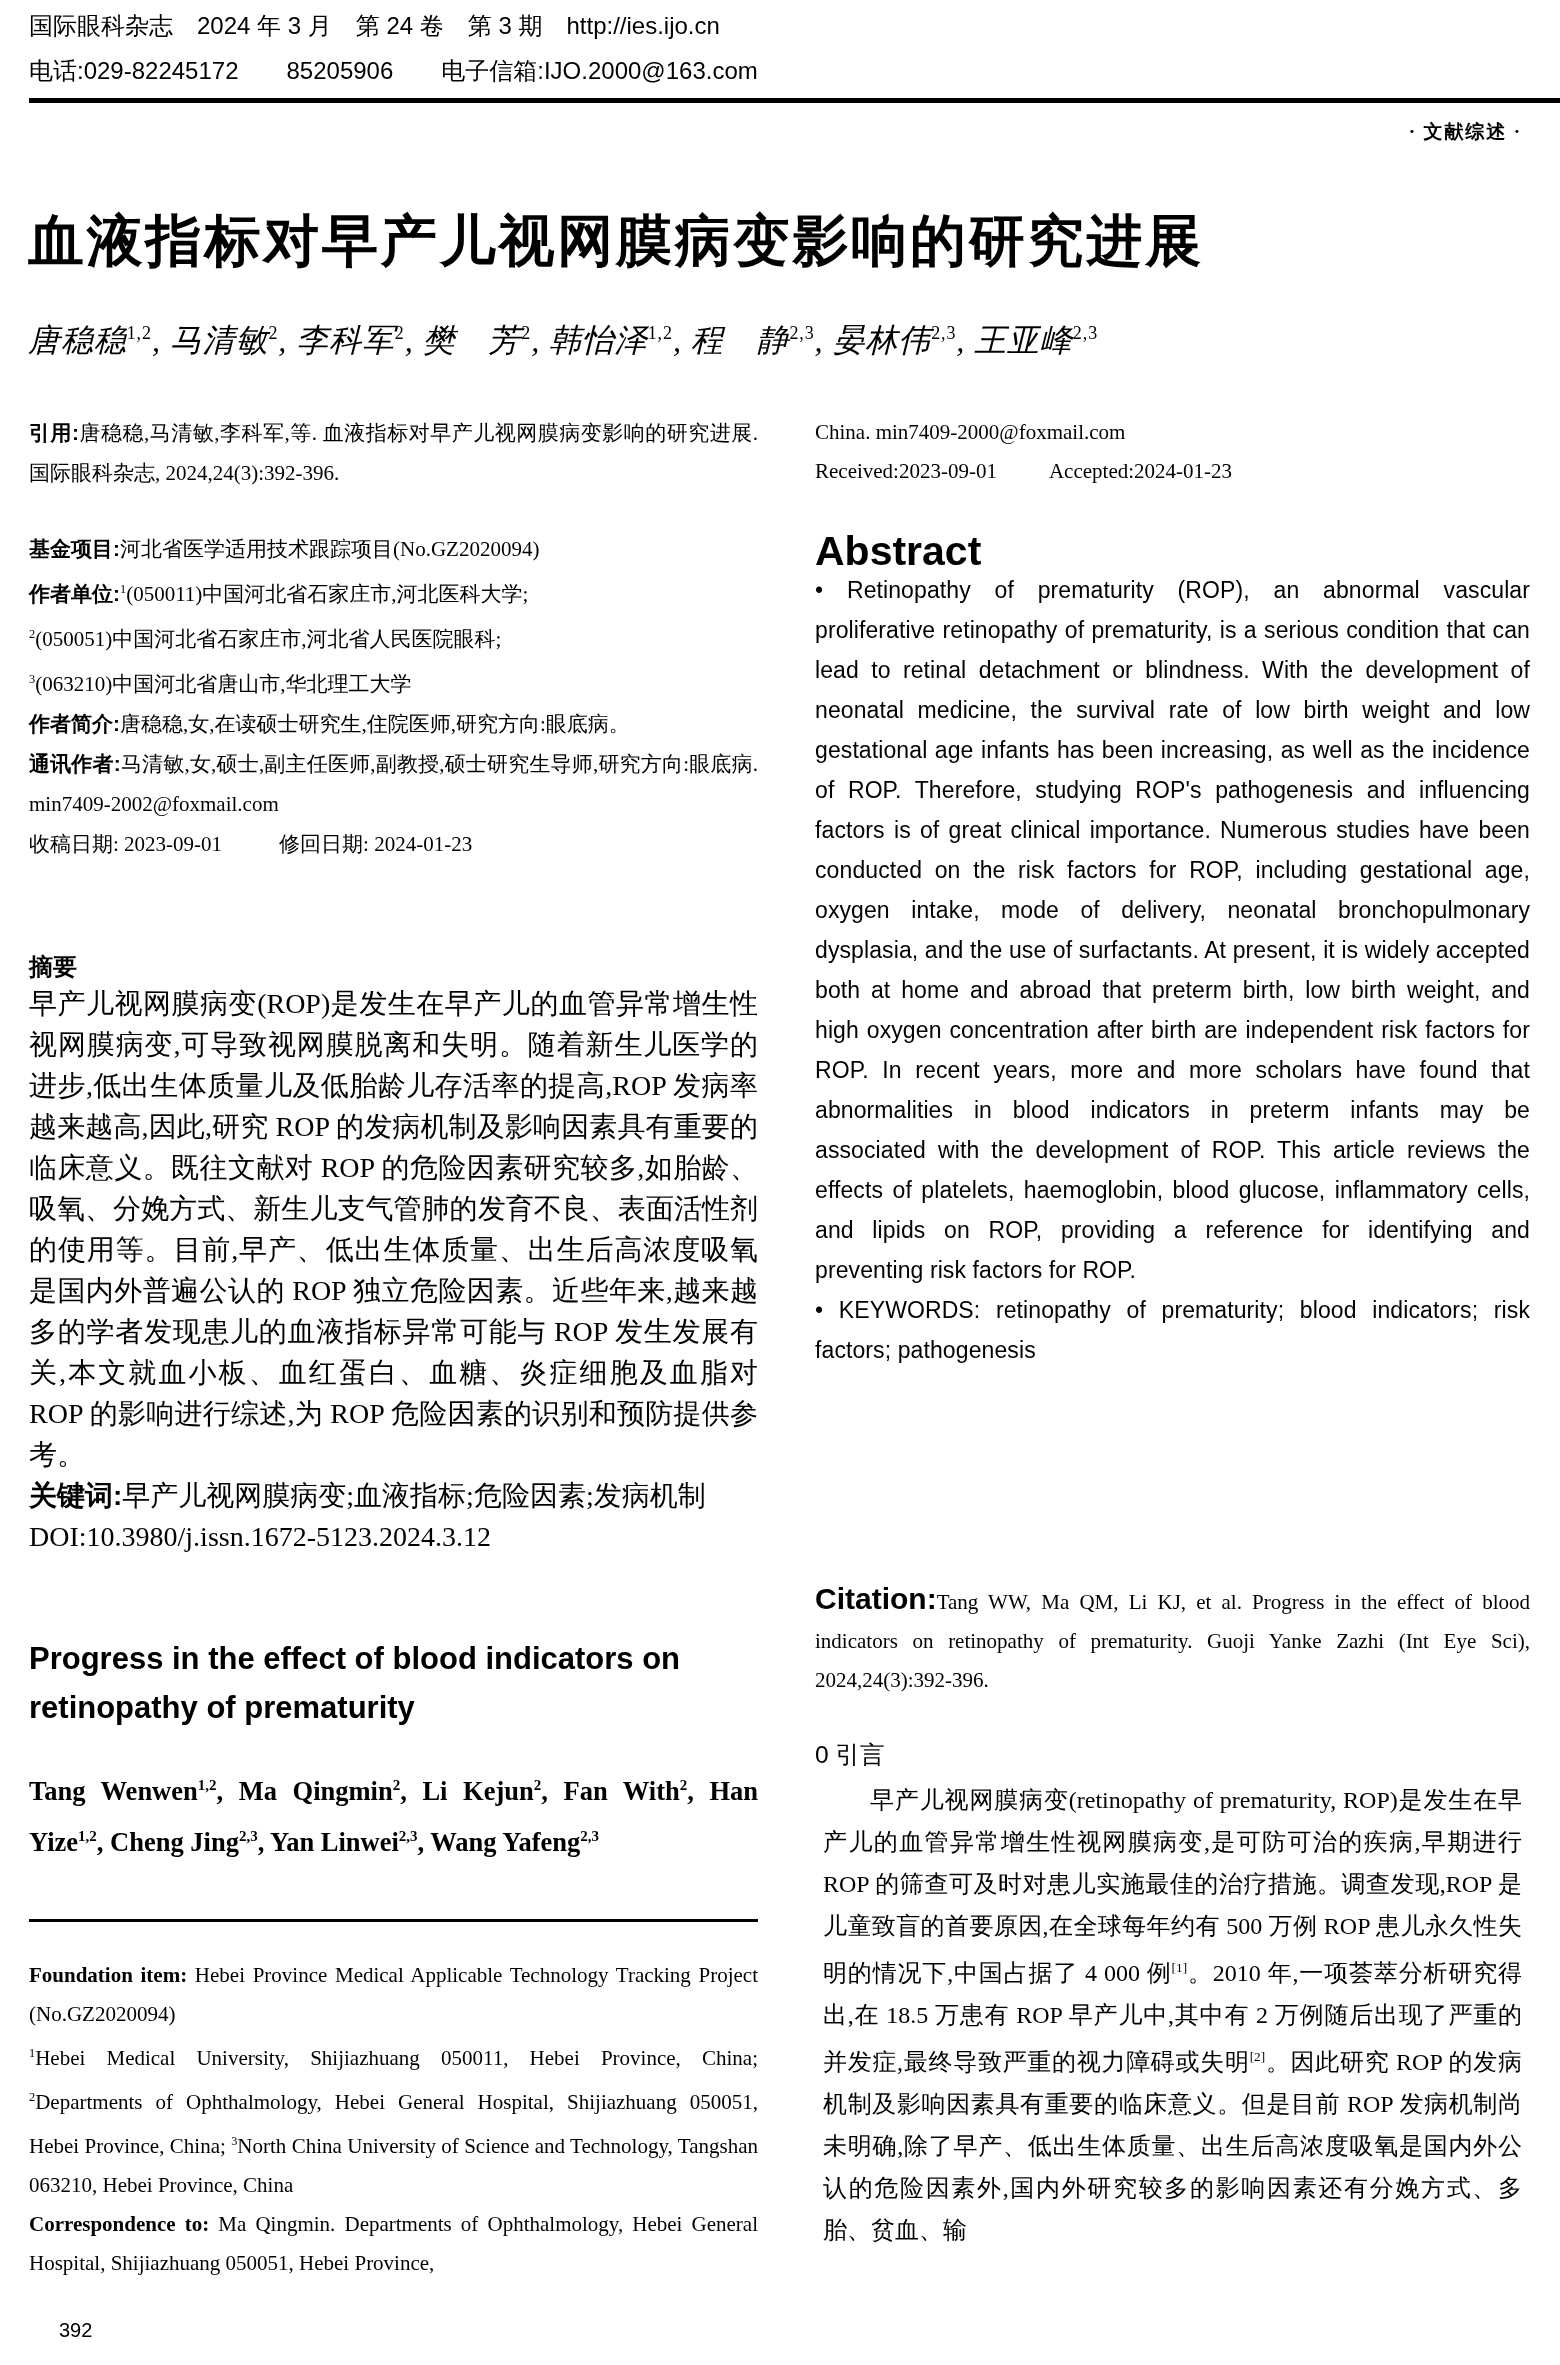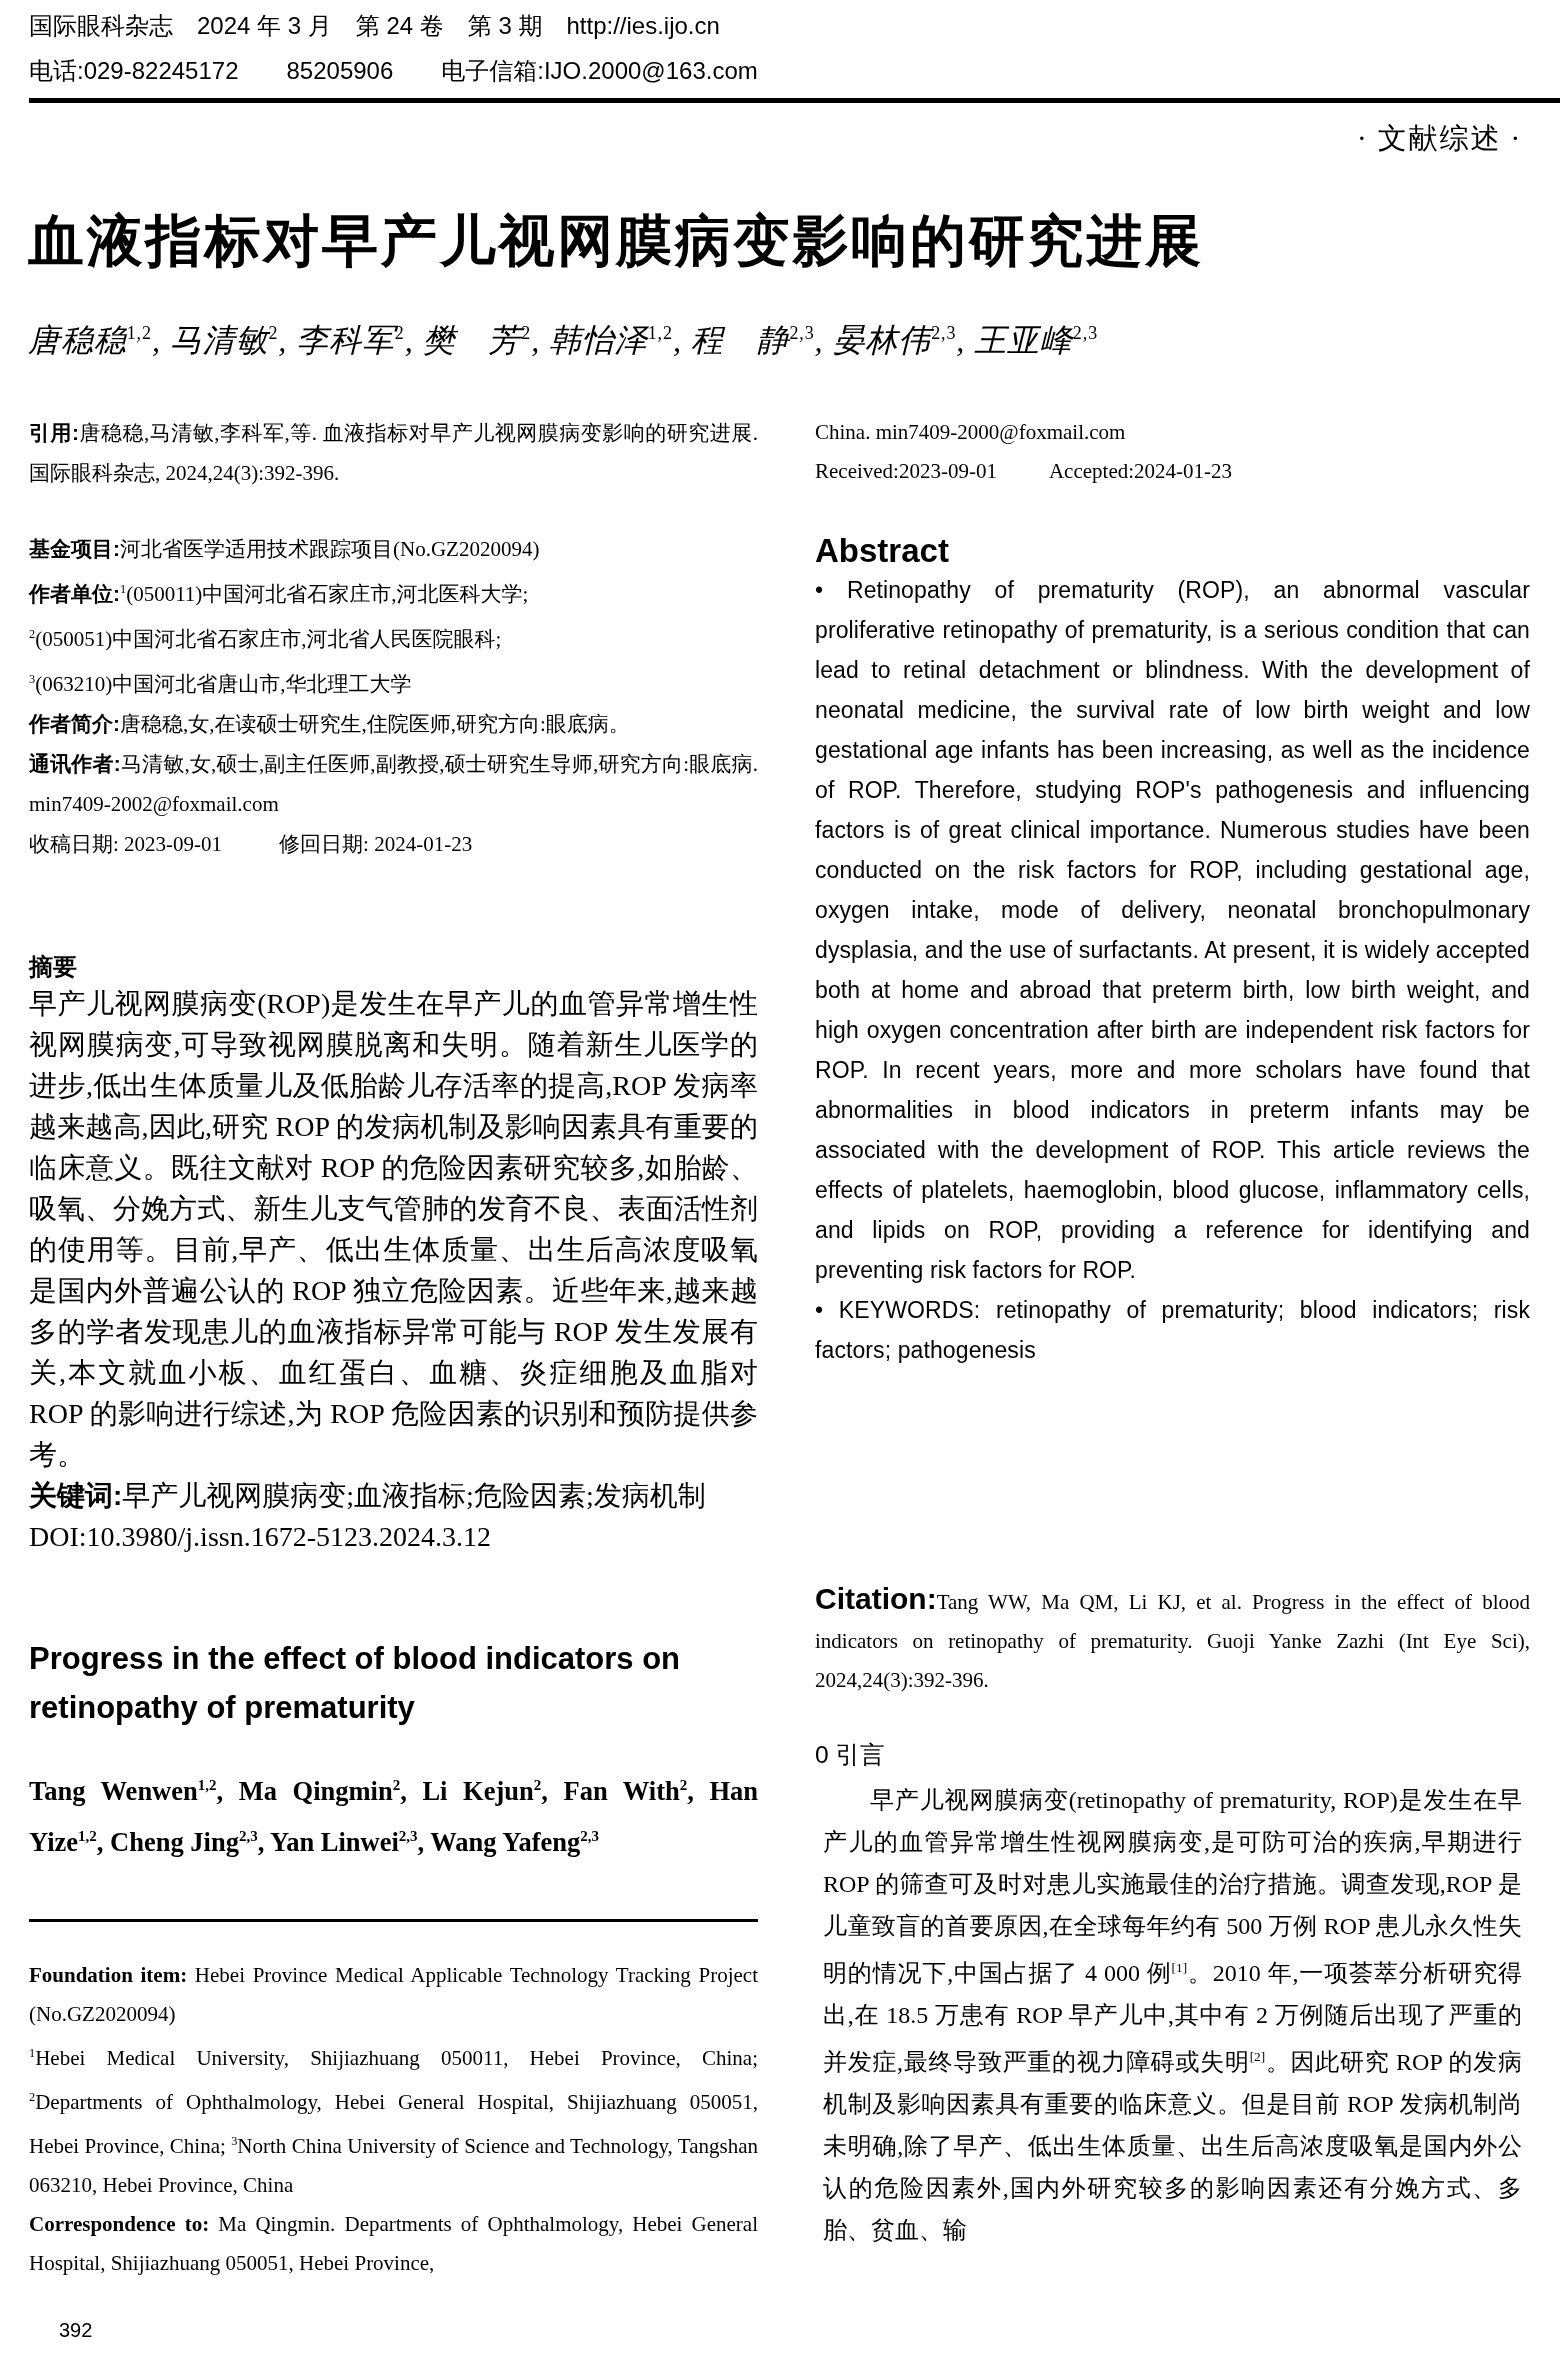--- a/index.html
+++ b/index.html
@@ -8,21 +8,21 @@
     color: #000; font-family: "Liberation Serif", "DejaVu Serif", serif;
   }
   .abs { position: absolute; }
   .sans { font-family: "Liberation Sans", "DejaVu Sans", sans-serif; }
   .serif { font-family: "Liberation Serif", "DejaVu Serif", serif; }
 
   
   .hdr-line { left: 29px; font-size: 24px; line-height: 29px; white-space: pre; letter-spacing: 0; text-align: center; }
   .hdr-rule { left: 29px; top: 98px; width: 1531px; height: 4.7px; background: #000; }
 
-  .section-tag { right: 38px; top: 119px; font-size: 29px; font-weight: normal; letter-spacing: 1.9px; }
+  .section-tag { right: 38px; top: 119px; font-size: 19px; font-weight: bold; letter-spacing: 1.9px; }
 
   .cn-title { left: 28px; top: 208px; font-size: 56px; font-weight: bold; letter-spacing: 2.8px; line-height: 66px; }
   .cn-authors { left: 28px; top: 312px; font-size: 32px; font-style: italic; line-height: 43px; letter-spacing: 0.9px; }
   .cn-authors sup { font-size: 18px; font-style: normal; }
 
   
   .colL { left: 29px; width: 729px; }
   .colR { left: 815px; width: 715px; }
 
   .p-cn { font-size: 21px; line-height: 40px; text-align: justify; margin: 0; }
@@ -36,21 +36,21 @@
   .en-authors { font-size: 26.5px; font-weight: bold; line-height: 45px; text-align: justify; }
   .en-authors sup { font-size: 15px; }
 
   .div-rule { height: 2.8px; background: #000; }
 
   .p-en { font-size: 21px; line-height: 39px; text-align: justify; margin: 0; }
   .p-en b { font-weight: bold; }
   .p-en sup { font-size: 12.3px; }
 
   .en-abs-body p { margin: 0; font-size: 23px; line-height: 40px; text-align: justify; letter-spacing: 0.1px; }
-  .en-abs-head { font-size: 33px; font-weight: bold; line-height: 38px; }
+  .en-abs-head { font-size: 41px; font-weight: bold; line-height: 38px; }
 
   .intro-head { font-size: 24.6px; line-height: 33px; }
   .intro-body p { margin: 8px; font-size: 24px; line-height: 42px; text-align: justify; text-indent: 47px; }
   .intro-body sup { font-size: 13.3px; }
 
   .page-num { left: 59px; top: 2319px; font-size: 20px; }
 </style>
 </head>
 <body>
 

